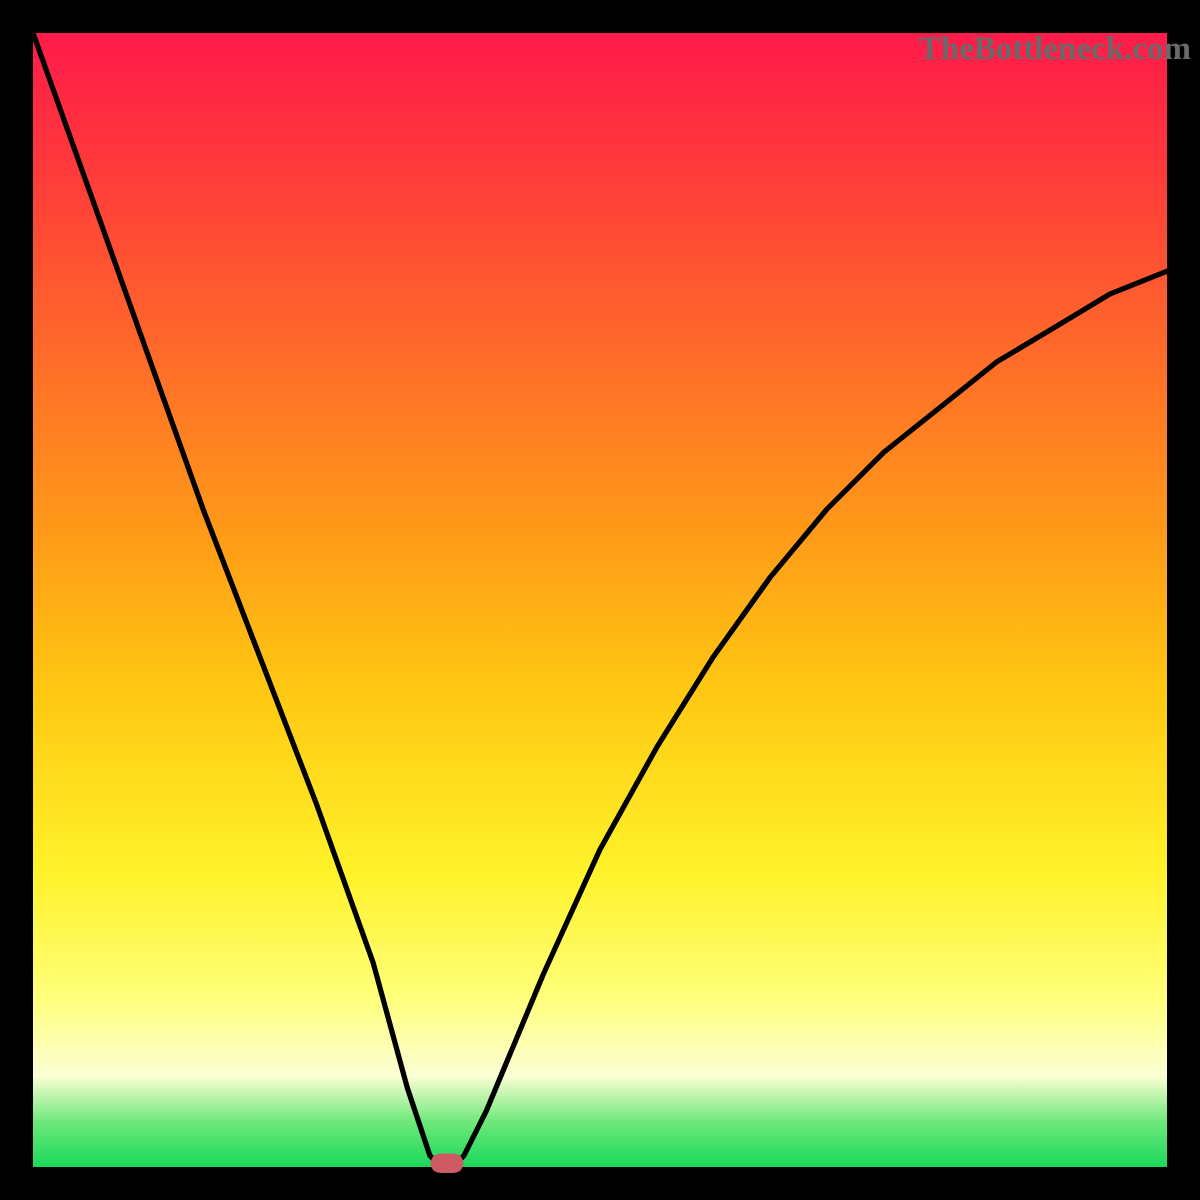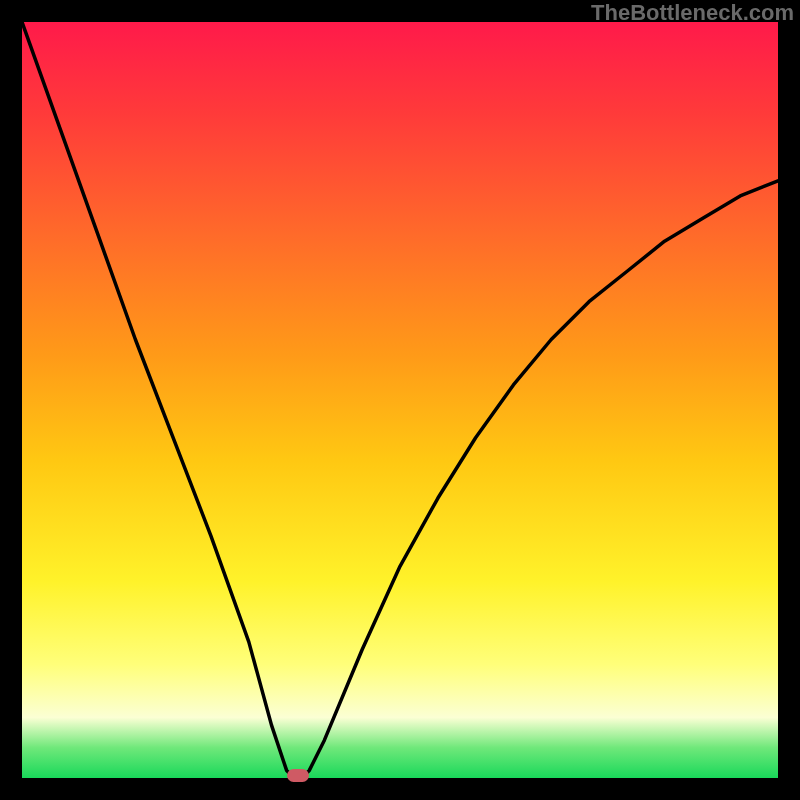--- a/index.html
+++ b/index.html
@@ -20,23 +20,23 @@
       #ffc812 58%,
       #fff22a 74%,
       #ffff7a 85%,
       #fbffd4 92%,
       #6fe87a 96%,
       #19d85a 100%);
   }
 
   .watermark {
     position: absolute;
-    top: 0;
+    top: 19px;
     right: 6px;
-    font-family: Liberation Sans, sans-serif;
+    font-family: Liberation Serif, serif;
     font-size: 22px;
     font-weight: bold;
     color: #6a6a6a;
   }
 
   svg.curve {
     position: absolute;
     top: 22px;
     left: 22px;
     width: 756px;

